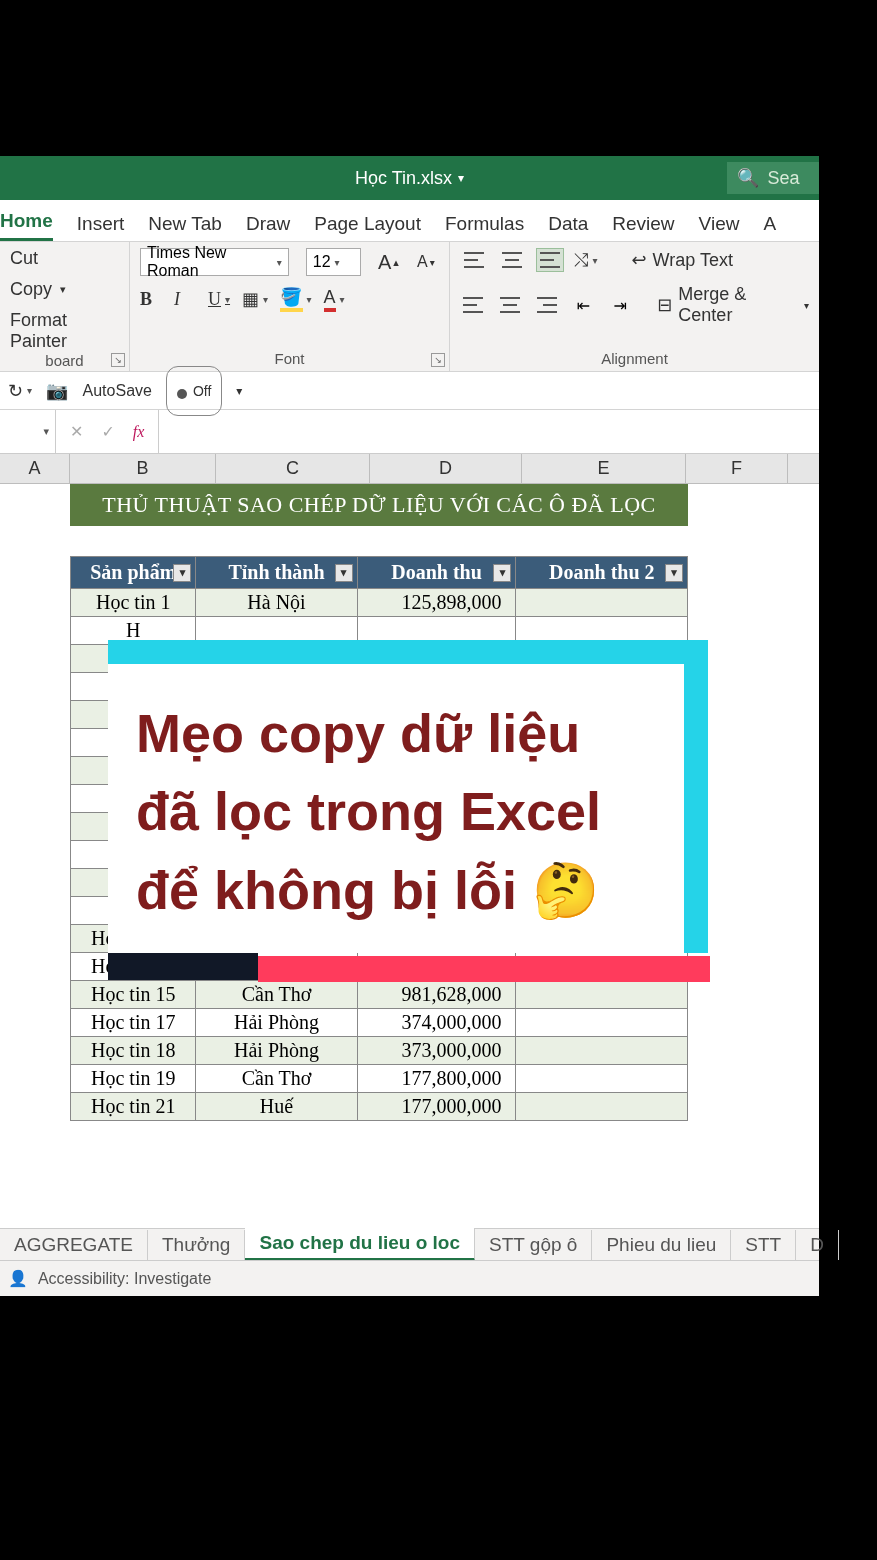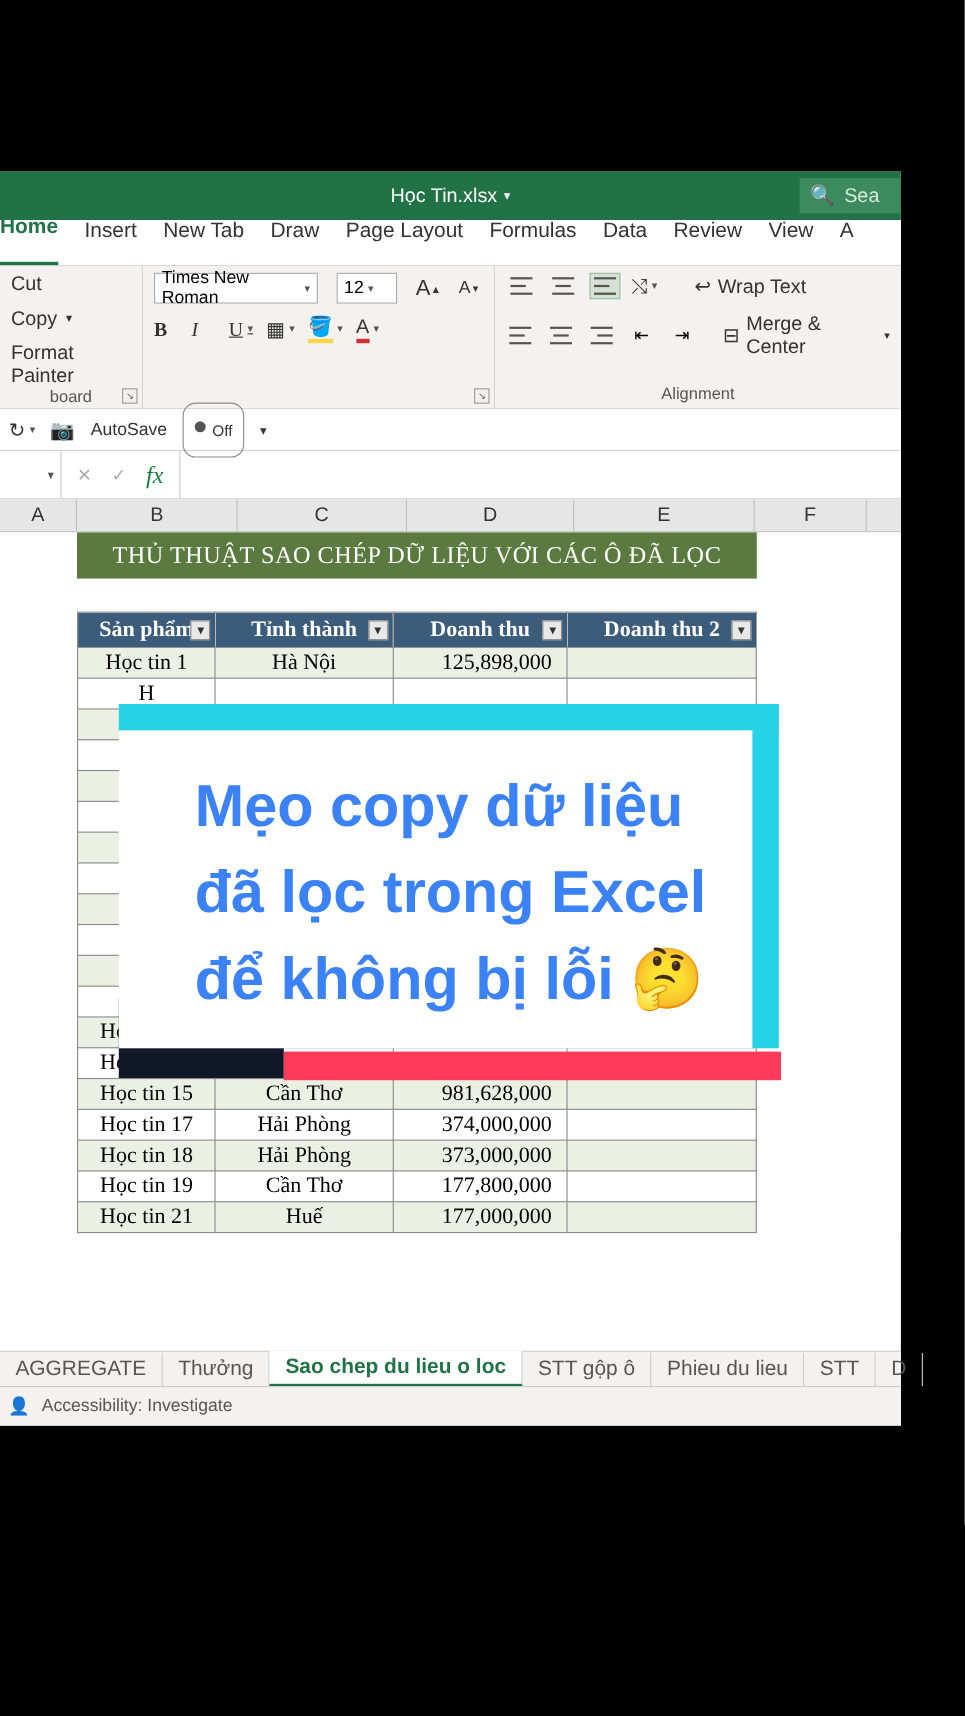--- a/index.html
+++ b/index.html
@@ -58,21 +58,21 @@
     height: 42px;
     display: flex;
     align-items: flex-end;
     gap: 24px;
     padding: 0 0 0 0;
     border-bottom: 1px solid #d4d4d4;
     font-size: 19px;
     color: #333;
   }
   .ribbon-tabs .tab {
-    padding: 8px 0 20px;
+    padding: 8px 0 6px;
     cursor: pointer;
   }
   .ribbon-tabs .tab.active {
     border-bottom: 3px solid #217346;
     color: #217346;
     font-weight: 600;
   }
   
   .ribbon-body {
     background: #f3f2f1;
@@ -157,21 +157,21 @@
     display: flex;
     align-items: center;
     gap: 14px;
     padding-left: 8px;
     border-bottom: 1px solid #d4d4d4;
     font-size: 16px;
     color: #333;
   }
   .pill {
     border: 1px solid #888; border-radius: 12px; padding: 16px 10px;
-    display: inline-flex; align-items: flex-start; gap: 6px; font-size: 14px;
+    display: inline-flex; align-items: flex-end; gap: 6px; font-size: 14px;
   }
   .pill .dot { width: 10px; height: 10px; border-radius: 50%; background: #555; }
   
   .formula-row {
     background: #fff;
     height: 44px;
     display: flex;
     align-items: stretch;
     border-bottom: 1px solid #ccc;
   }
@@ -180,21 +180,21 @@
     border-right: 1px solid #ccc;
     display: flex; align-items: center; justify-content: flex-end;
     padding-right: 6px;
   }
   .name-box .caret { font-size: 11px; color: #555; }
   .fx-controls {
     display: flex; align-items: center; gap: 18px; padding: 0 14px;
     border-right: 1px solid #ccc;
     color: #888;
   }
-  .fx-label { font-style: italic; font-family: "Times New Roman"; font-size: 22px; color: #15803d; }
+  .fx-label { font-style: italic; font-family: "Times New Roman"; font-size: 16px; color: #be185d; }
   .formula-input { flex: 1; }
   
   .col-headers {
     display: flex;
     height: 30px;
     background: #e6e6e6;
     border-bottom: 1px solid #bdbdbd;
     font-size: 18px;
     color: #333;
   }
@@ -327,22 +327,21 @@
     top: 956px;
     width: 452px;
     height: 26px;
     background: #ff3b5c;
   }
   .overlay-text {
     font-family: Arial, Helvetica, sans-serif;
     font-weight: 900;
     font-size: 54px;
     line-height: 1.45;
-    color: #3b82f6;
-    margin-left: 41px;
+    color: #7f1d1d;
   }
   
   .lines, .lines-r, .lines-c { display: inline-block; width: 20px; height: 16px; position: relative; }
   .lines::before, .lines::after, .lines span,
   .lines-r::before, .lines-r::after, .lines-r span,
   .lines-c::before, .lines-c::after, .lines-c span {
     content: ""; position: absolute; left: 0; height: 2px; background: #555;
   }
   .lines::before { top: 0; width: 100%; }
   .lines span { top: 7px; width: 70%; display:block; }
@@ -422,20 +421,21 @@
           <span class="i-btn underline small-caret">U</span>
           <span class="i-btn small-caret">▦</span>
           <span class="i-btn small-caret">
               <span style="display:inline-block;border-bottom:4px solid #ffd54a;">🪣</span>
             </span>
           <span class="i-btn small-caret">
               <span style="display:inline-block;border-bottom:4px solid #d32f2f;">A</span>
             </span>
         </div>
       </div>
+      <div class="grp-label">Font</div>
       <div class="dlg-launcher">↘</div>
     </div>
 
     <div class="ribbon-group" style="flex:1;border-right:none">
       <div>
         <div class="align-row" style="margin-bottom:12px">
           <span class="box">
               <span class="lines">
                 <span></span>
               </span>

